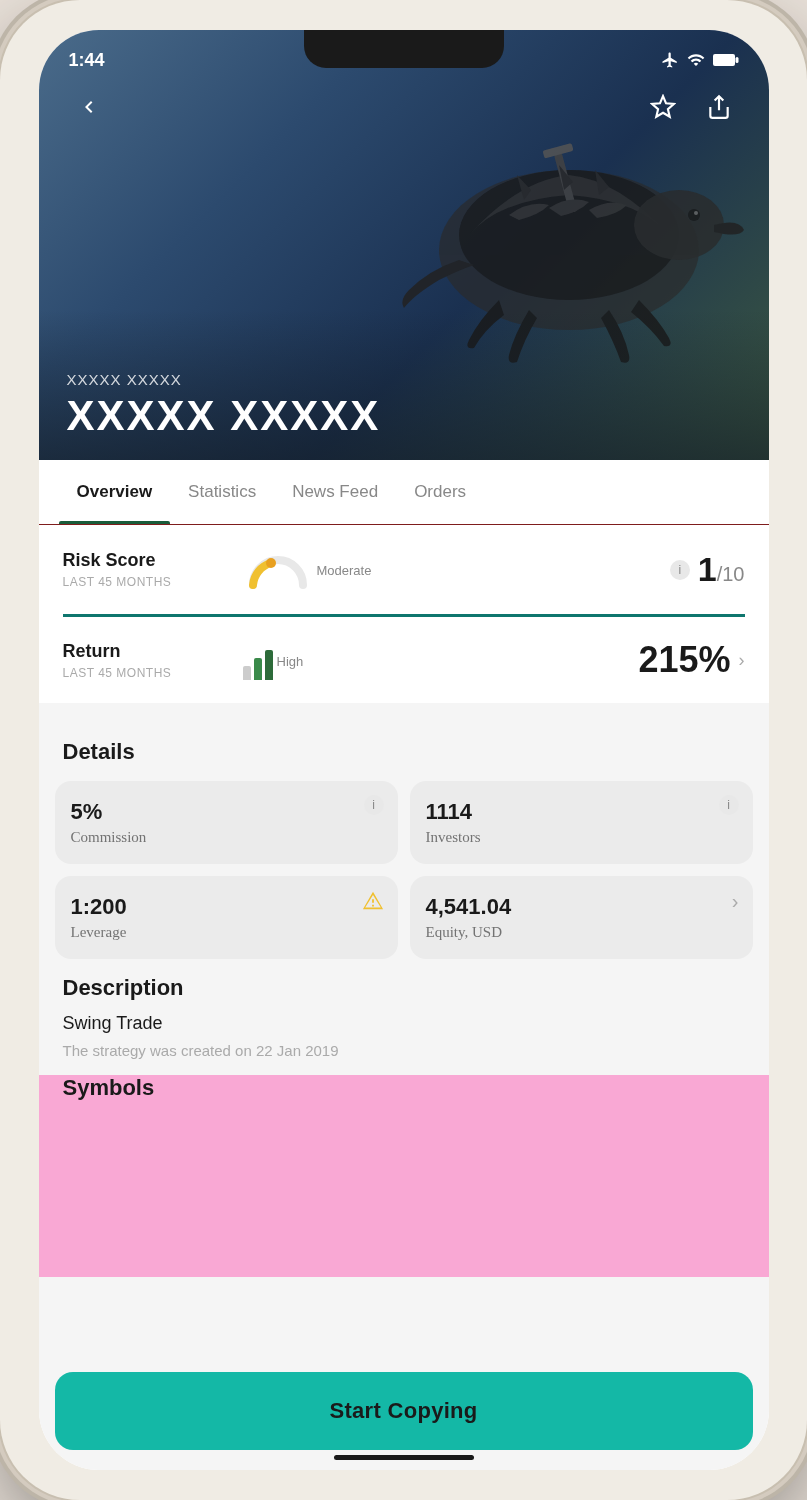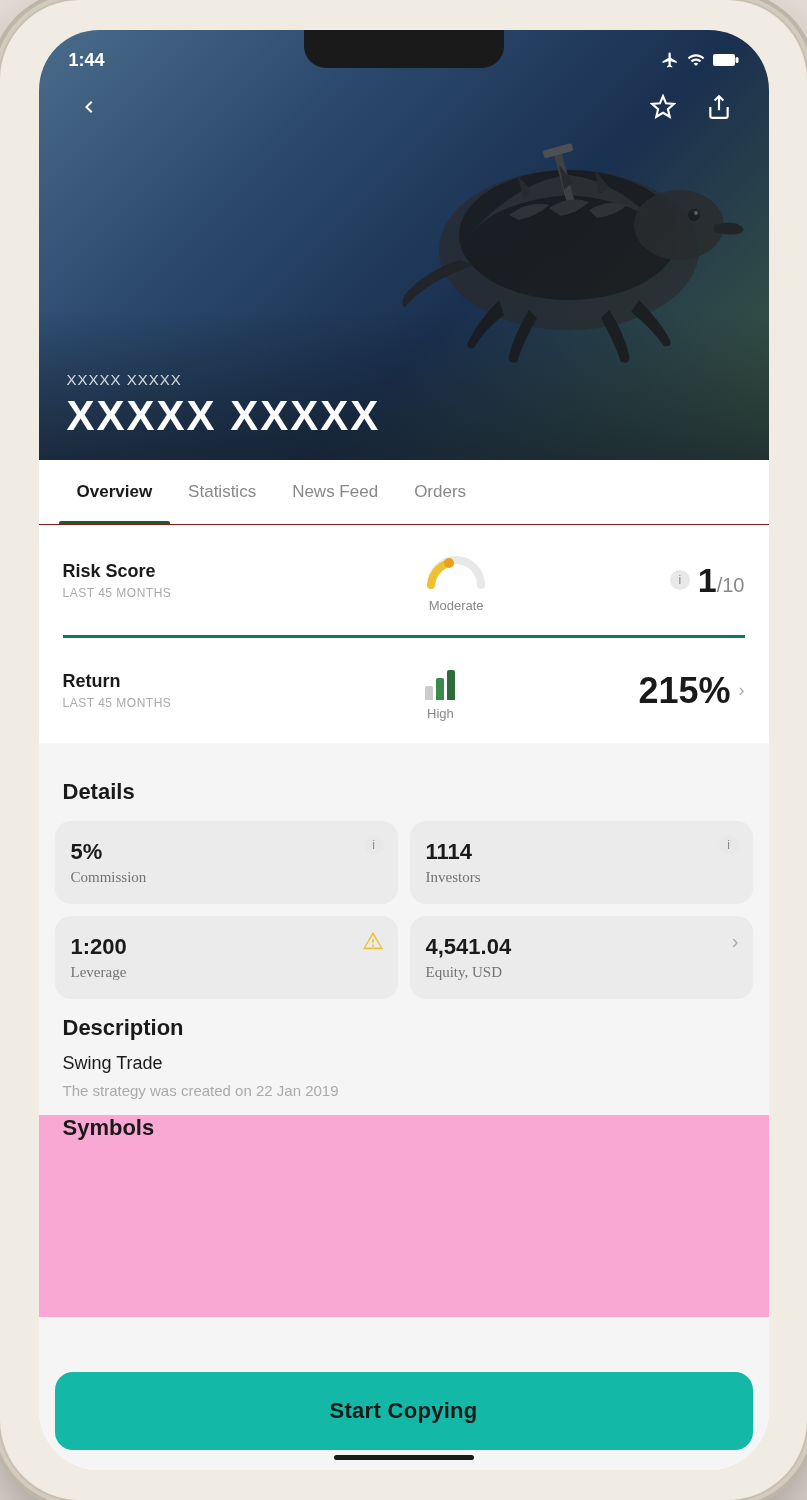--- a/index.html
+++ b/index.html
@@ -267,21 +267,21 @@
     .metric-period {
       font-size: 12px;
       color: #aaa;
       letter-spacing: 0.5px;
       text-transform: uppercase;
     }
 
     .metric-indicator {
       flex: 1;
       display: flex;
-      flex-direction: column;
+      flex-direction: row;
       align-items: center;
       gap: 4px;
     }
 
     .metric-value-col {
       flex: 0 0 auto;
       display: flex;
       align-items: center;
       gap: 8px;
     }

